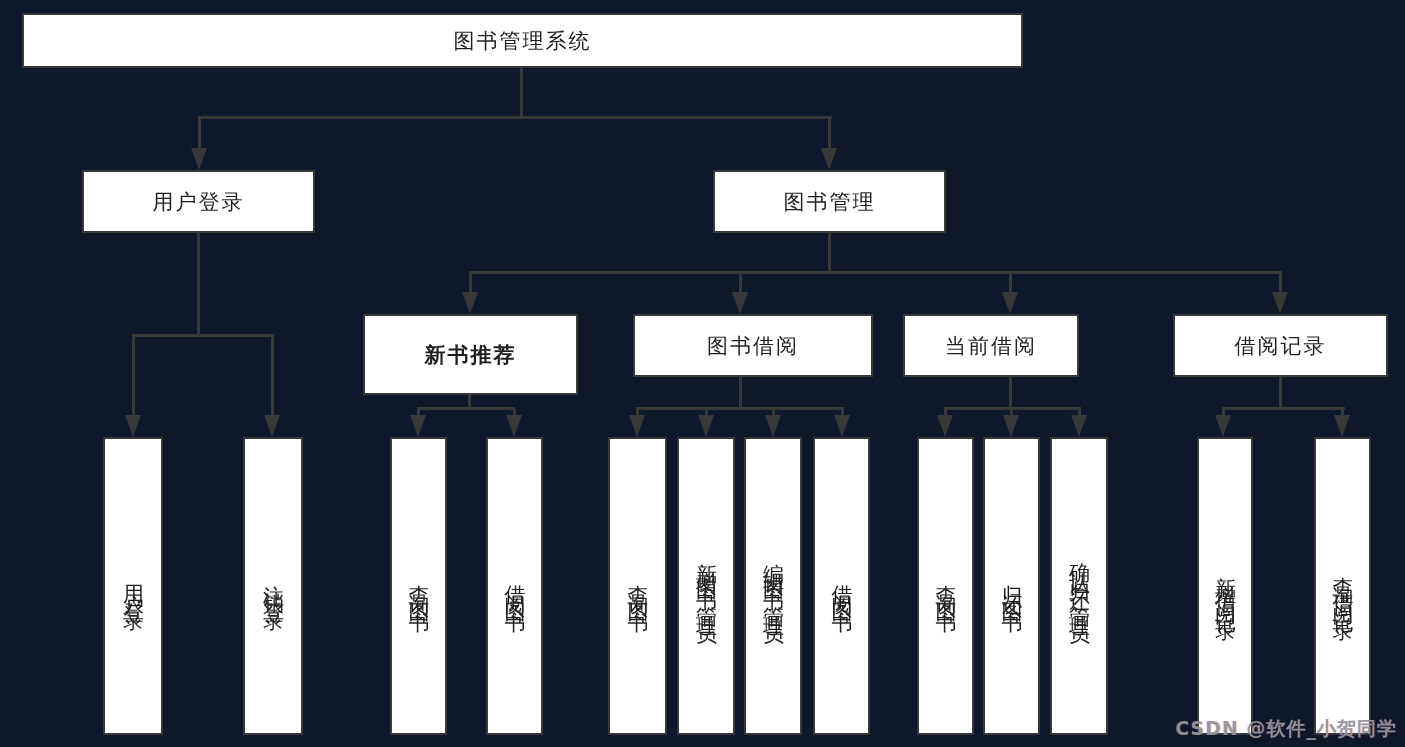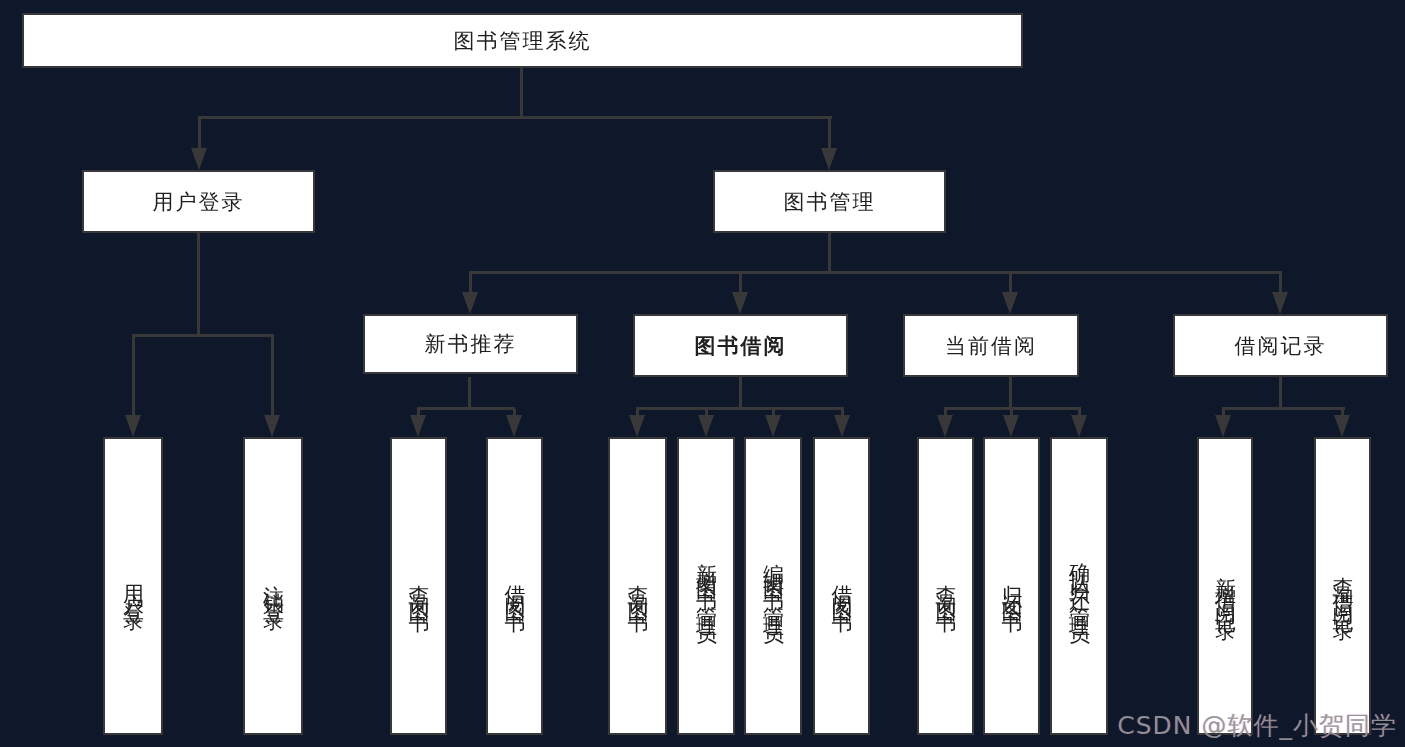--- a/index.html
+++ b/index.html
@@ -19,23 +19,24 @@
   }
   .v{position:absolute;width:3px;background:#383838;z-index:1;}
   .h{position:absolute;height:3px;background:#383838;z-index:1;}
   .a{
     position:absolute;width:0;height:0;z-index:1;
     border-left:8px solid transparent;border-right:8px solid transparent;
     border-top:22px solid #383838;
   }
   .watermark{
     position:absolute;right:8px;bottom:5px;z-index:5;
-    font-size:25px;color:rgba(148,148,152,0.95);letter-spacing:1px;
+    font-size:19px;color:rgba(148,148,152,0.95);letter-spacing:1px;
     text-shadow:1px 0 0 rgba(252,85,49,0.18), -1px 0 0 rgba(80,80,255,0.15);
     white-space:nowrap;
+    font-weight:bold;
   }
 </style>
 </head>
 <body>
 
 <div id="stage">
 
   <div class="box" style="left:22px;top:13px;width:1001px;height:55px;">
     <span class="hlabel">图书管理系统</span>
   </div>
@@ -65,24 +66,24 @@
   <div class="h" style="left:469px;top:271px;width:813px;"></div>
   <div class="v" style="left:469px;top:273px;height:20px;"></div>
   <div class="a" style="left:462px;top:292px;"></div>
   <div class="v" style="left:739px;top:273px;height:20px;"></div>
   <div class="a" style="left:732px;top:292px;"></div>
   <div class="v" style="left:1009px;top:273px;height:20px;"></div>
   <div class="a" style="left:1002px;top:292px;"></div>
   <div class="v" style="left:1279px;top:273px;height:20px;"></div>
   <div class="a" style="left:1272px;top:292px;"></div>
 
-  <div class="box" style="left:363px;top:314px;width:215px;height:60px;">
+  <div class="box" style="left:363px;top:314px;width:215px;height:81px;font-weight:bold;">
     <span class="hlabel">新书推荐</span>
   </div>
-  <div class="box" style="left:633px;top:314px;width:215px;height:63px;font-weight:bold;">
+  <div class="box" style="left:633px;top:314px;width:240px;height:63px;">
     <span class="hlabel">图书借阅</span>
   </div>
   <div class="box" style="left:903px;top:314px;width:176px;height:63px;">
     <span class="hlabel">当前借阅</span>
   </div>
   <div class="box" style="left:1173px;top:314px;width:215px;height:63px;">
     <span class="hlabel">借阅记录</span>
   </div>
 
   <div class="v" style="left:468px;top:377px;height:33px;"></div>

